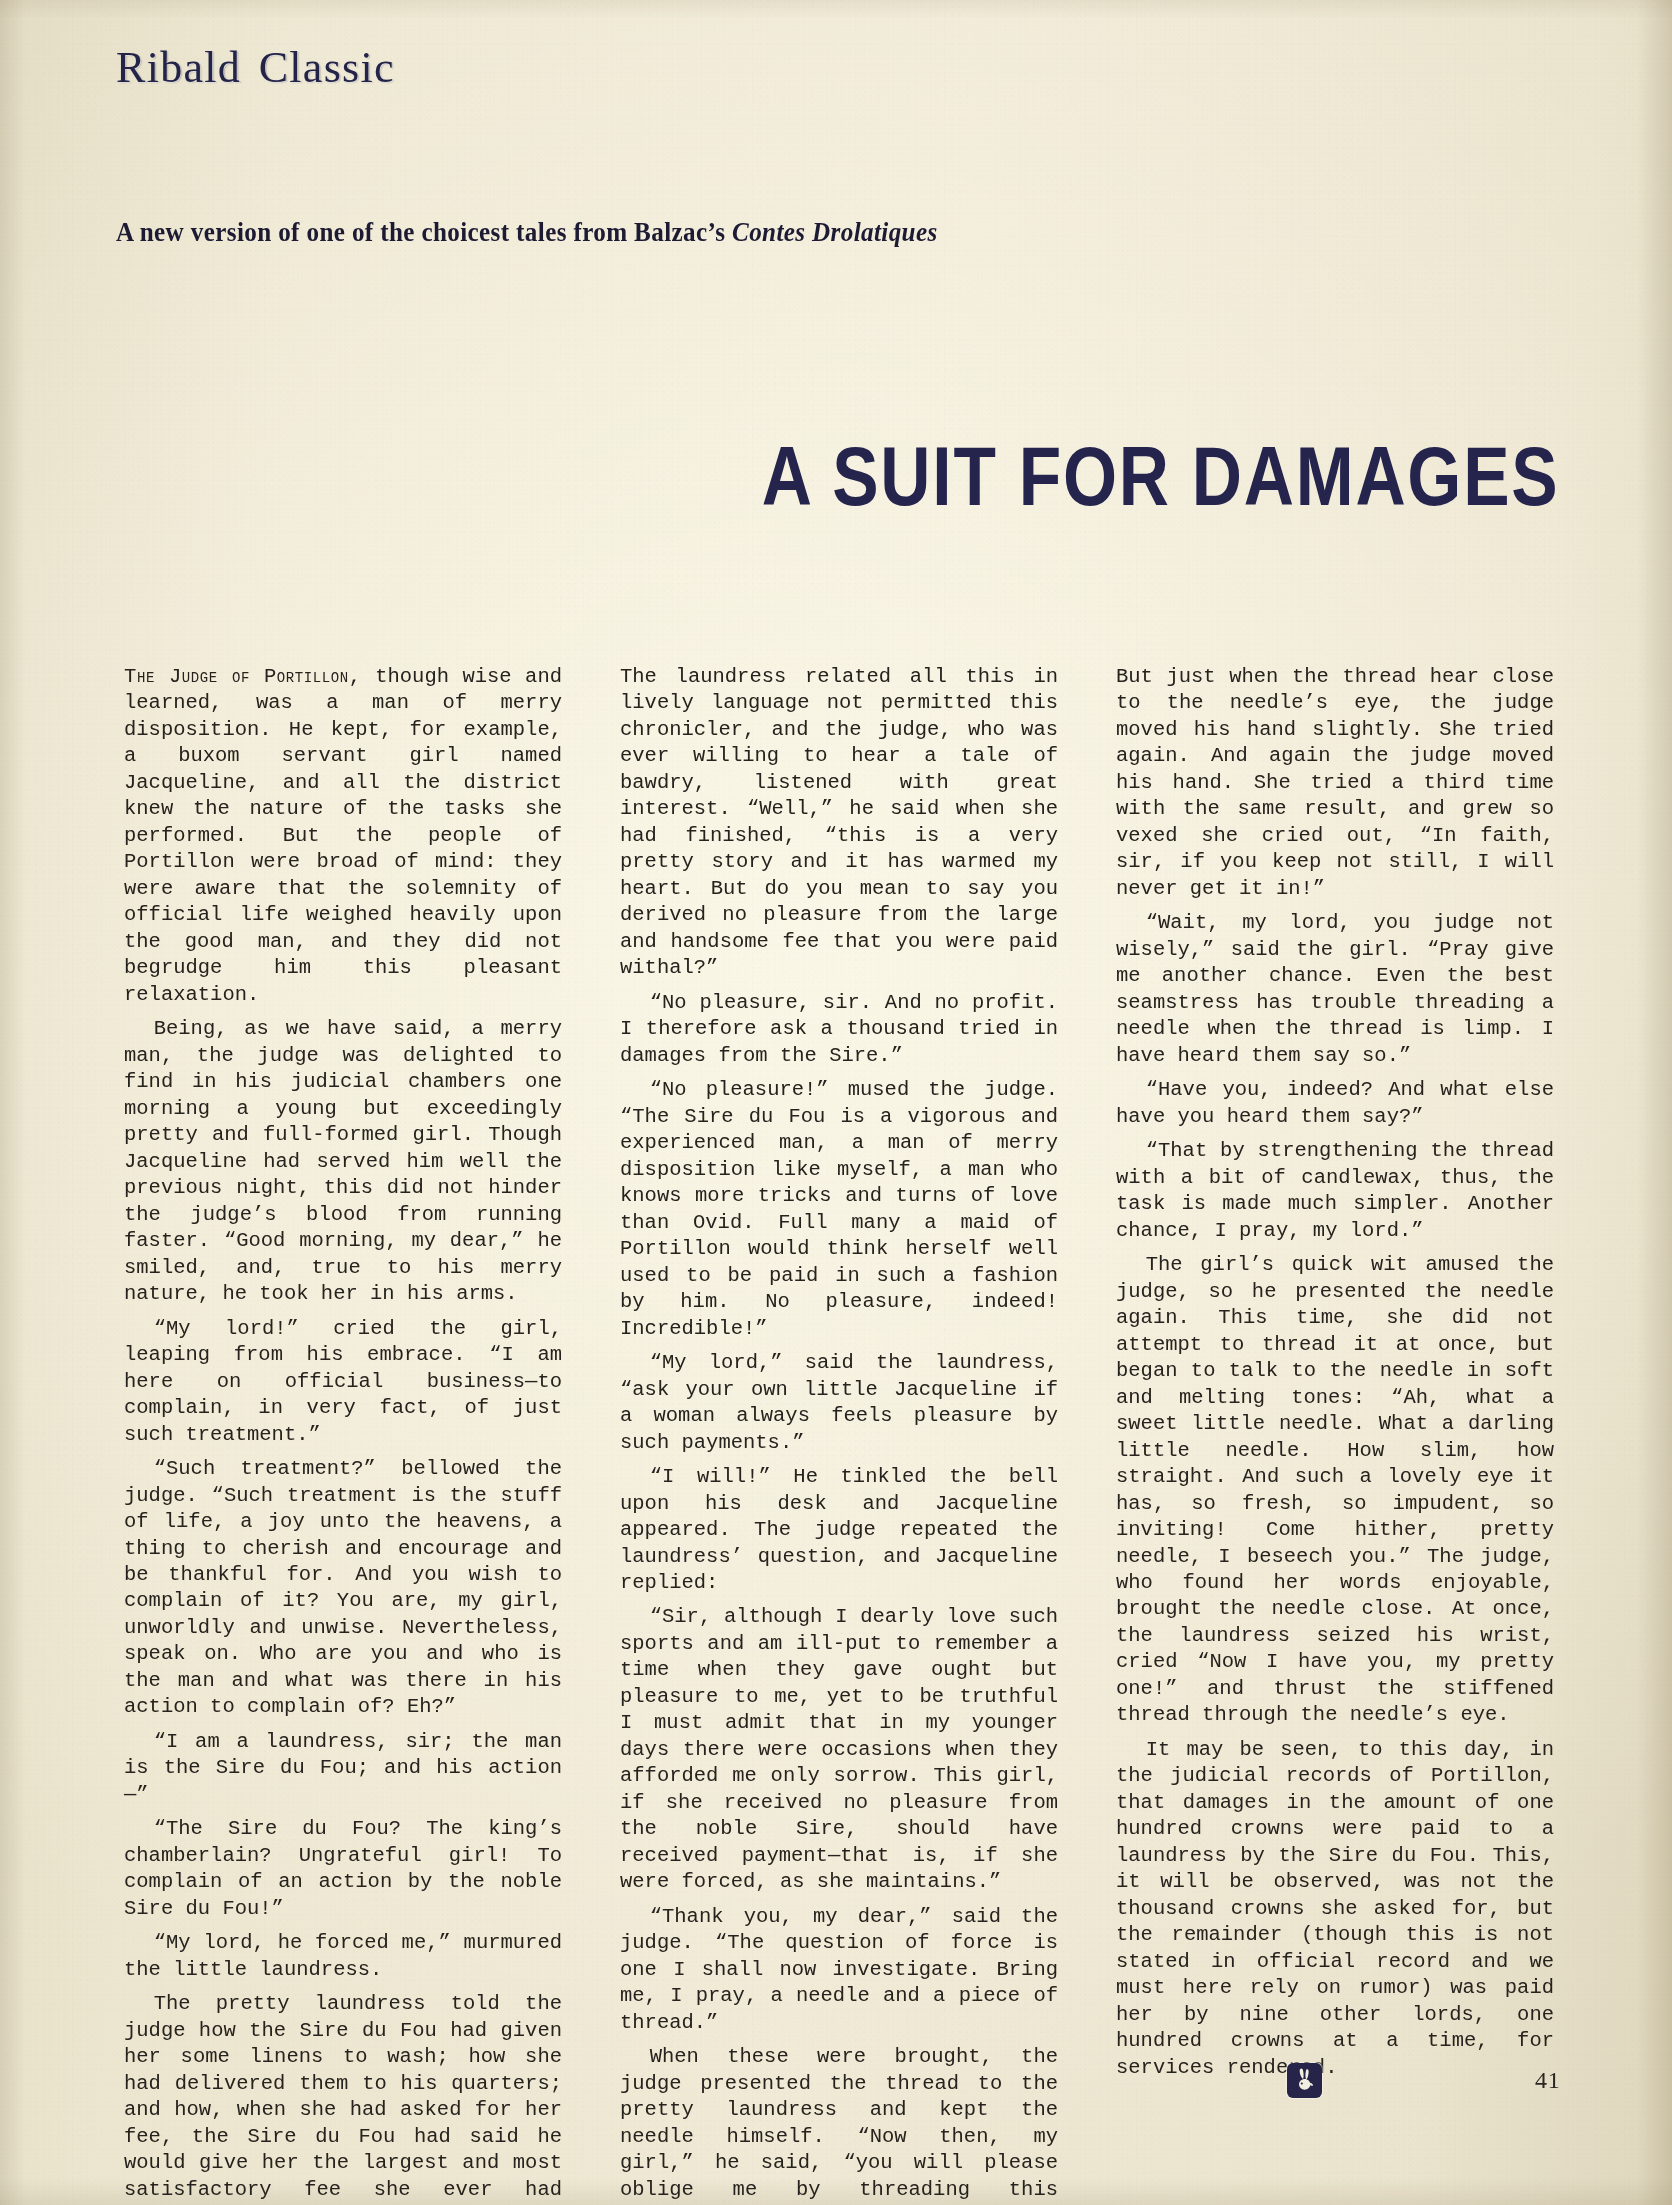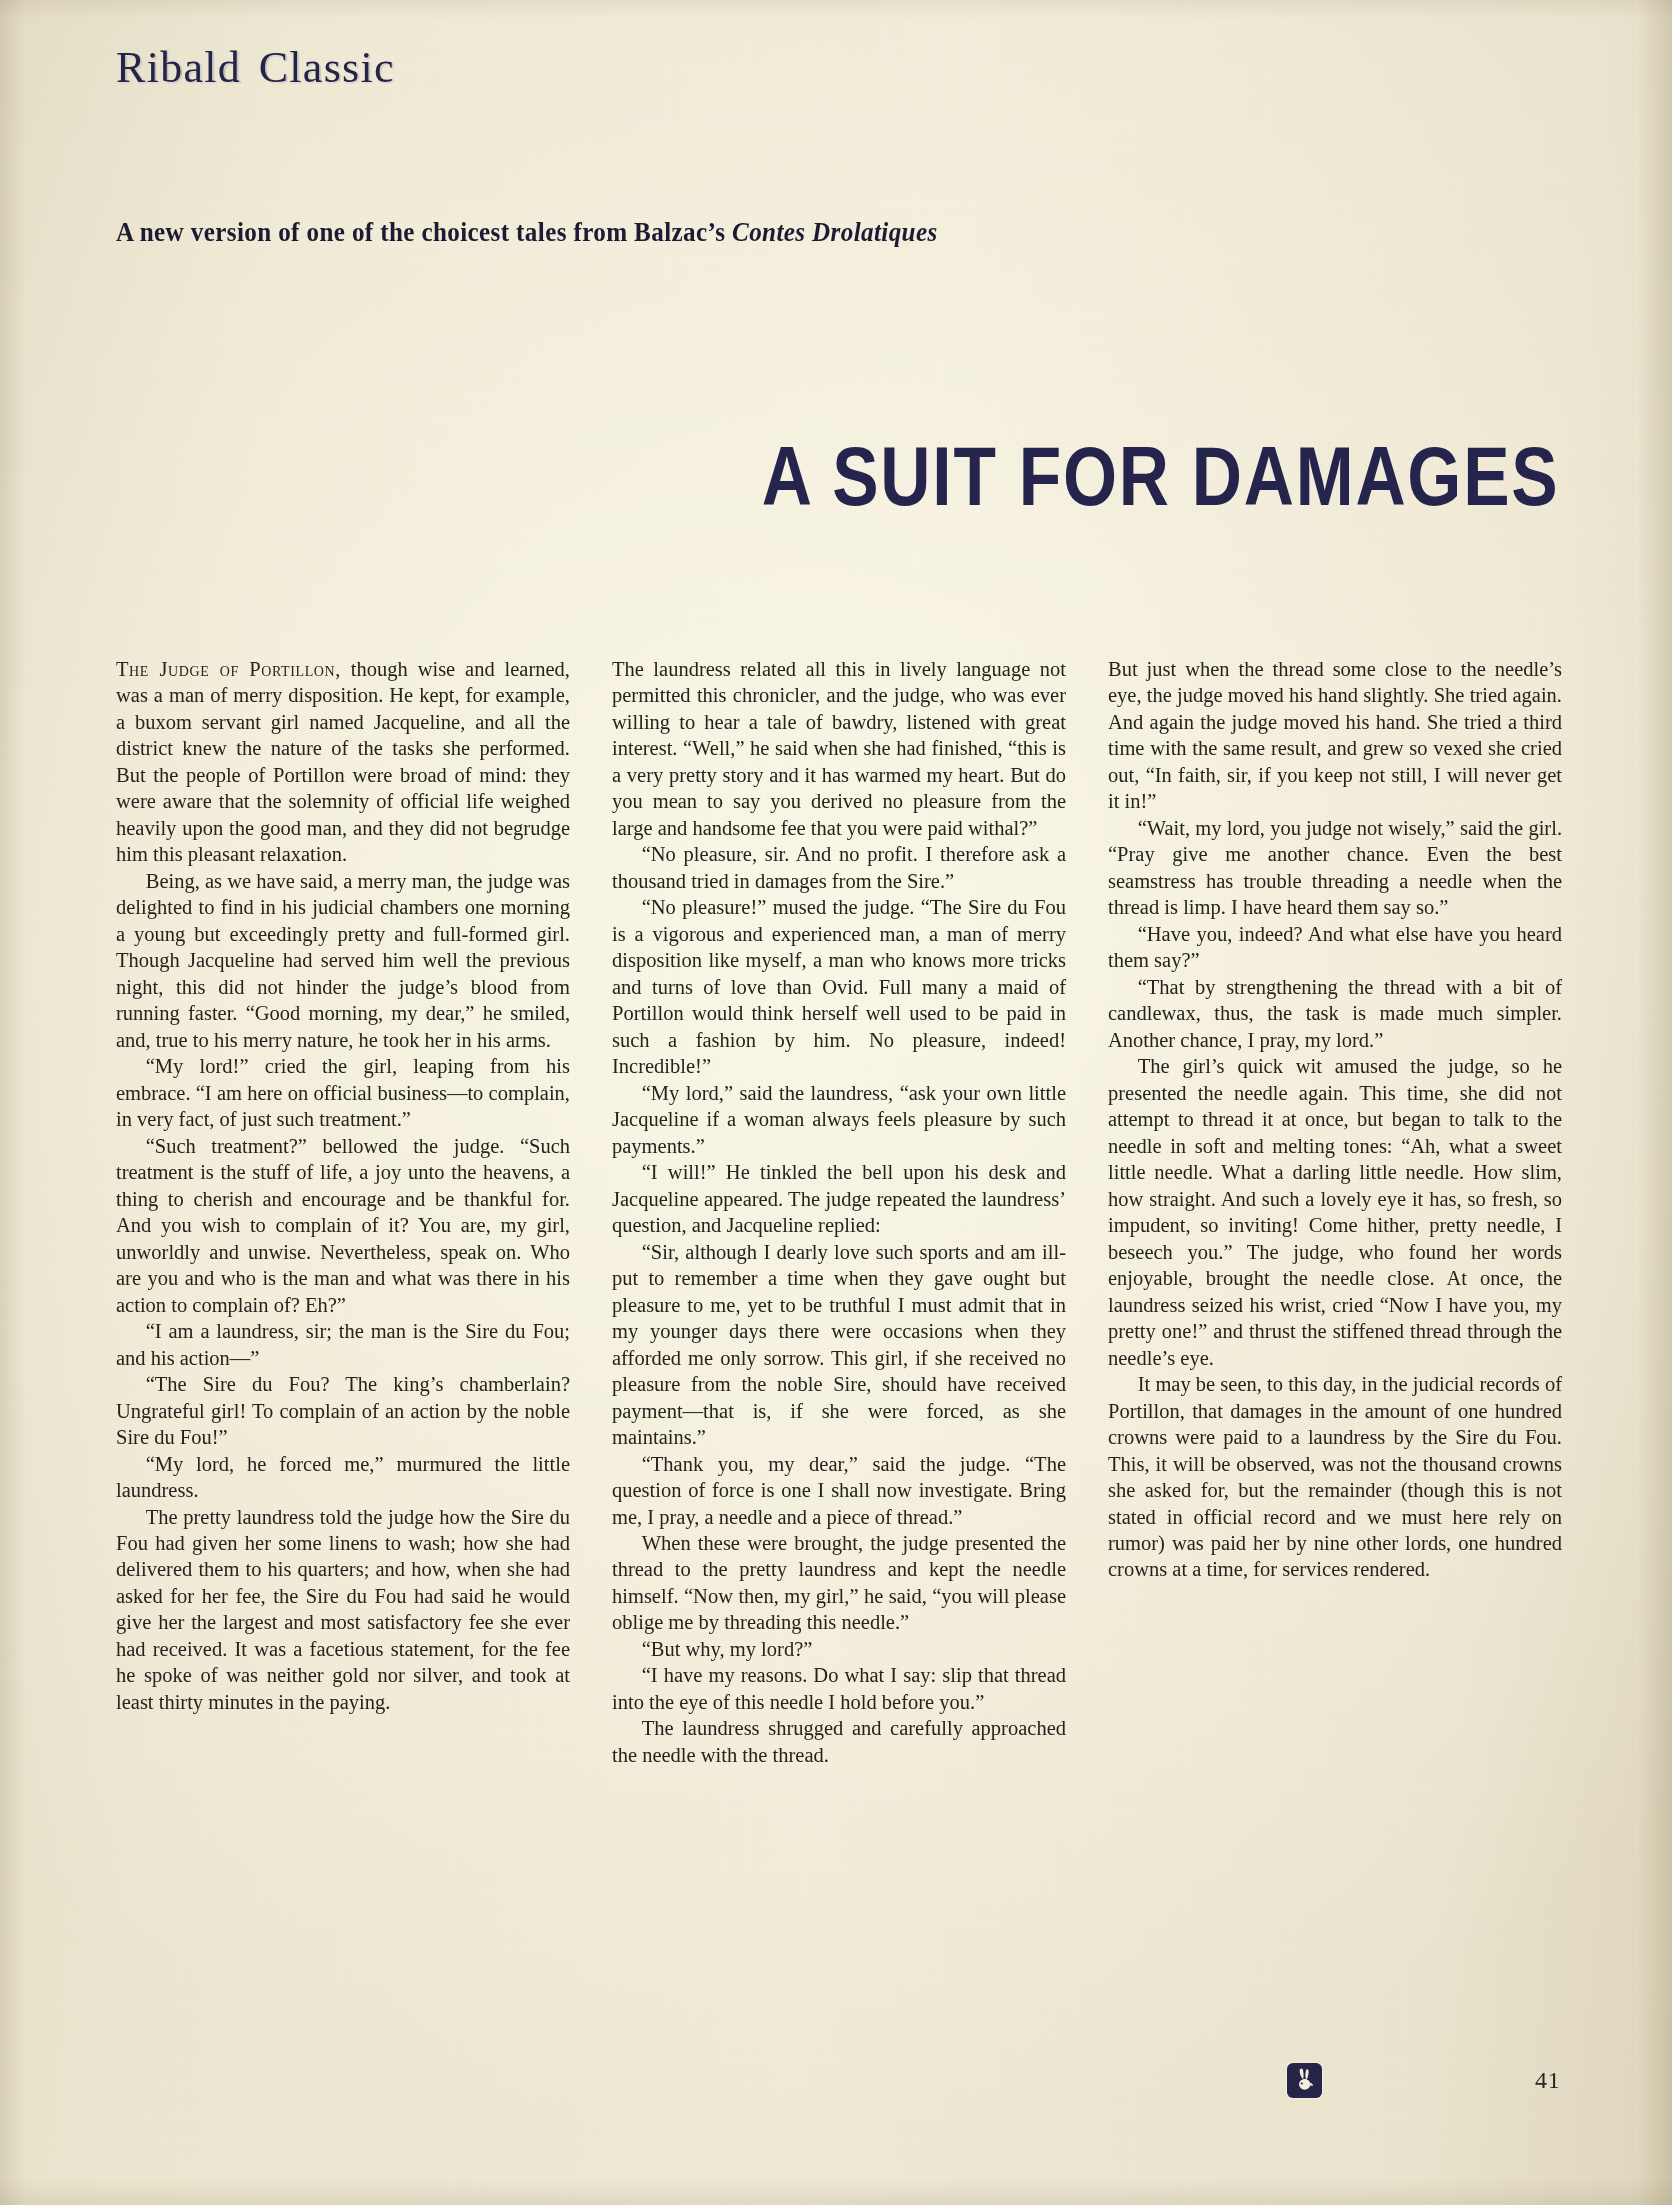--- a/index.html
+++ b/index.html
@@ -106,21 +106,21 @@
   }
   .col {
     flex: 1 1 0;
     font-size: 20.5px;
     line-height: 1.292;
     text-align: justify;
     text-justify: inter-word;
     hyphens: none;
     color: #26221d;
   }
-  .col p { margin: 0; text-indent: 1.45em; }
+  .col p { margin: 8px; text-indent: 1.45em; font-family: Liberation Mono, monospace; }
   .col p.first { text-indent: 0; }
   .col p.cont { text-indent: 0; }
   .smallcaps {
     font-variant: small-caps;
     letter-spacing: 0.6px;
   }
 
   
   .bunny {
     position: absolute;
@@ -183,21 +183,21 @@
         <p>“My lord,” said the laundress, “ask your own little Jacqueline if a woman always feels pleasure by such payments.”</p>
         <p>“I will!” He tinkled the bell upon his desk and Jacqueline appeared.  The judge repeated the laundress’ question, and Jacqueline replied:</p>
         <p>“Sir, although I dearly love such sports and am ill-put to remember a time when they gave ought but pleasure to me, yet to be truthful I must admit that in my younger days there were occasions when they afforded me only sorrow.  This girl, if she received no pleasure from the noble Sire, should have received payment—that is, if she were forced, as she maintains.”</p>
         <p>“Thank you, my dear,” said the judge.  “The question of force is one I shall now investigate.  Bring me, I pray, a needle and a piece of thread.”</p>
         <p>When these were brought, the judge presented the thread to the pretty laundress and kept the needle himself. “Now then, my girl,” he said, “you will please oblige me by threading this needle.”</p>
         <p>“But why, my lord?”</p>
         <p>“I have my reasons.  Do what I say: slip that thread into the eye of this needle I hold before you.”</p>
         <p>The laundress shrugged and carefully approached the needle with the thread.</p>
       </div>
     <div class="col">
-        <p class="cont">But just when the thread some close to the needle’s eye, the judge moved his hand slightly.  She tried again.  And again the judge moved his hand.  She tried a third time with the same result, and grew so vexed she cried out, “In faith, sir, if you keep not still, I will never get it in!”</p>
+        <p class="cont">But just when the thread hear close to the needle’s eye, the judge moved his hand slightly.  She tried again.  And again the judge moved his hand.  She tried a third time with the same result, and grew so vexed she cried out, “In faith, sir, if you keep not still, I will never get it in!”</p>
         <p>“Wait, my lord, you judge not wisely,” said the girl.  “Pray give me another chance.  Even the best seamstress has trouble threading a needle when the thread is limp.  I have heard them say so.”</p>
         <p>“Have you, indeed?  And what else have you heard them say?”</p>
         <p>“That by strengthening the thread with a bit of candlewax, thus, the task is made much simpler.  Another chance, I pray, my lord.”</p>
         <p>The girl’s quick wit amused the judge, so he presented the needle again.  This time, she did not attempt to thread it at once, but began to talk to the needle in soft and melting tones: “Ah, what a sweet little needle.  What a darling little needle.  How slim, how straight.  And such a lovely eye it has, so fresh, so impudent, so inviting!  Come hither, pretty needle, I beseech you.”  The judge, who found her words enjoyable, brought the needle close.  At once, the laundress seized his wrist, cried “Now I have you, my pretty one!” and thrust the stiffened thread through the needle’s eye.</p>
         <p>It may be seen, to this day, in the judicial records of Portillon, that damages in the amount of one hundred crowns were paid to a laundress by the Sire du Fou.  This, it will be observed, was not the thousand crowns she asked for, but the remainder (though this is not stated in official record and we must here rely on rumor) was paid her by nine other lords, one hundred crowns at a time, for services rendered.</p>
       </div>
   </div>
 
   <div class="bunny">
     <svg width="23" height="25.6" viewBox="0 0 34 38" aria-hidden="true">

